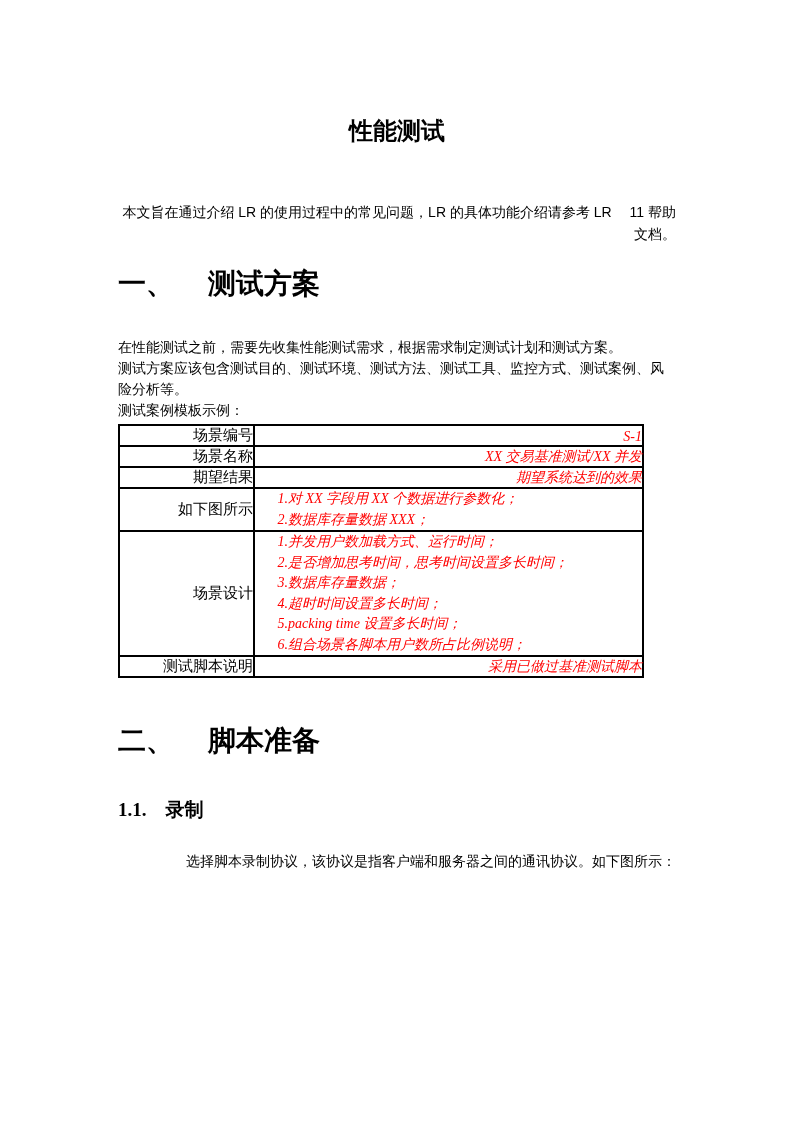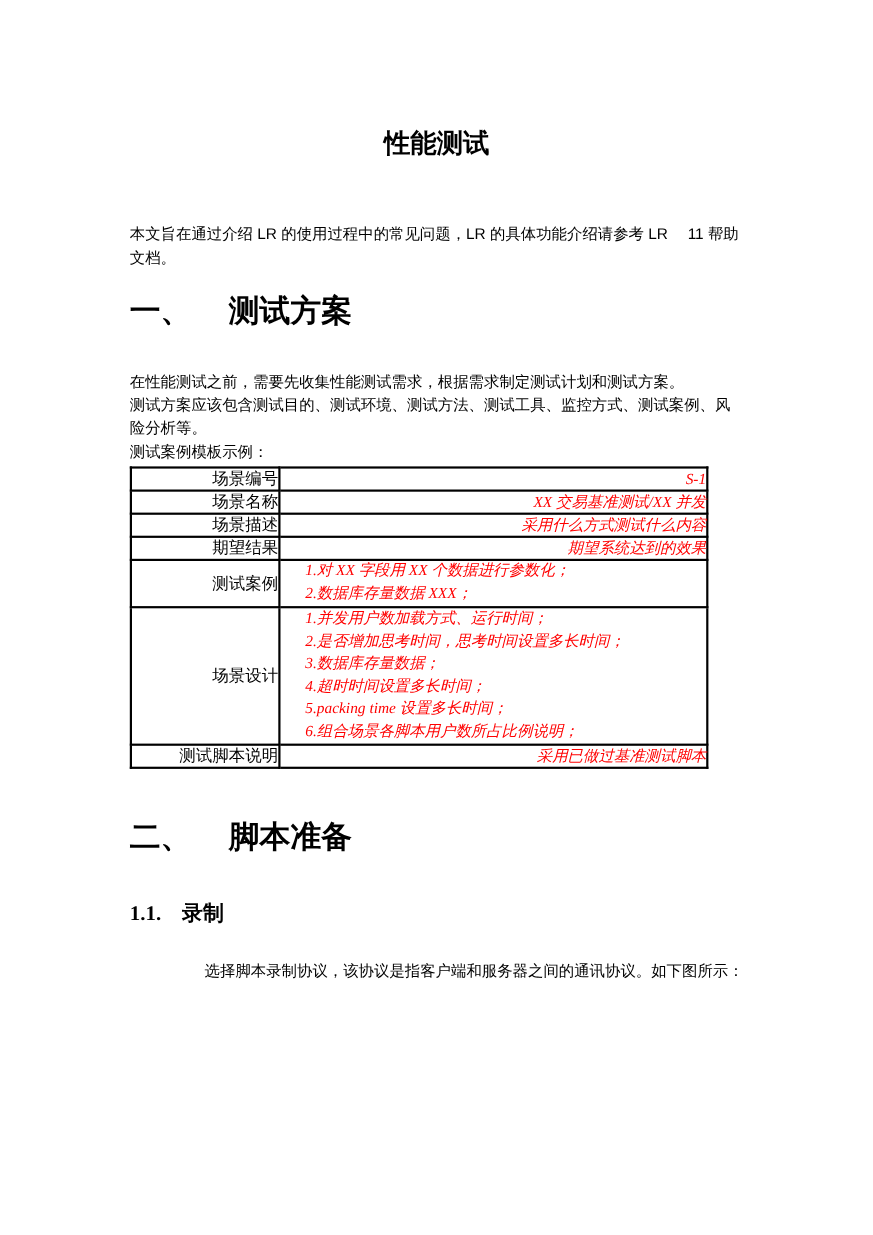--- a/index.html
+++ b/index.html
@@ -21,20 +21,21 @@
     text-align:center;
     font-family:"Liberation Serif","DejaVu Serif",serif;
     font-weight:bold;
     font-size:24px;
     line-height:30px;
   }
   .intro{
     margin-top:55px;
     font-size:14px;
     line-height:22px;
+    text-align:right;
   }
   h1.sec{
     display:flex;
     align-items:baseline;
     margin:22px 0 0 0;
     font-family:"Liberation Serif","DejaVu Serif",serif;
     font-weight:bold;
     font-size:28px;
     line-height:34px;
   }
@@ -135,29 +136,25 @@
       <tbody>
           <tr class="r-small">
         <td class="lbl">场景编号</td>
         <td class="val"><span class="red">S-1</span></td>
       </tr>
       <tr class="r-small">
         <td class="lbl">场景名称</td>
         <td class="val"><span class="red">XX 交易基准测试/XX 并发</span></td>
       </tr>
       <tr class="r-small">
-        <td class="lbl">场景描述</td>
-        <td class="val"><span class="red">采用什么方式测试什么内容</span></td>
-      </tr>
-      <tr class="r-small">
         <td class="lbl">期望结果</td>
         <td class="val"><span class="red">期望系统达到的效果</span></td>
       </tr>
       <tr class="r-mid">
-        <td class="lbl">测试案例</td>
+        <td class="lbl">如下图所示</td>
         <td class="val">
           <div class="li red">
             <span class="num">1.</span>
             <span>对 XX 字段用 XX 个数据进行参数化；</span>
           </div>
           <div class="li red">
             <span class="num">2.</span>
             <span>数据库存量数据 XXX；</span>
           </div>
         </td>

